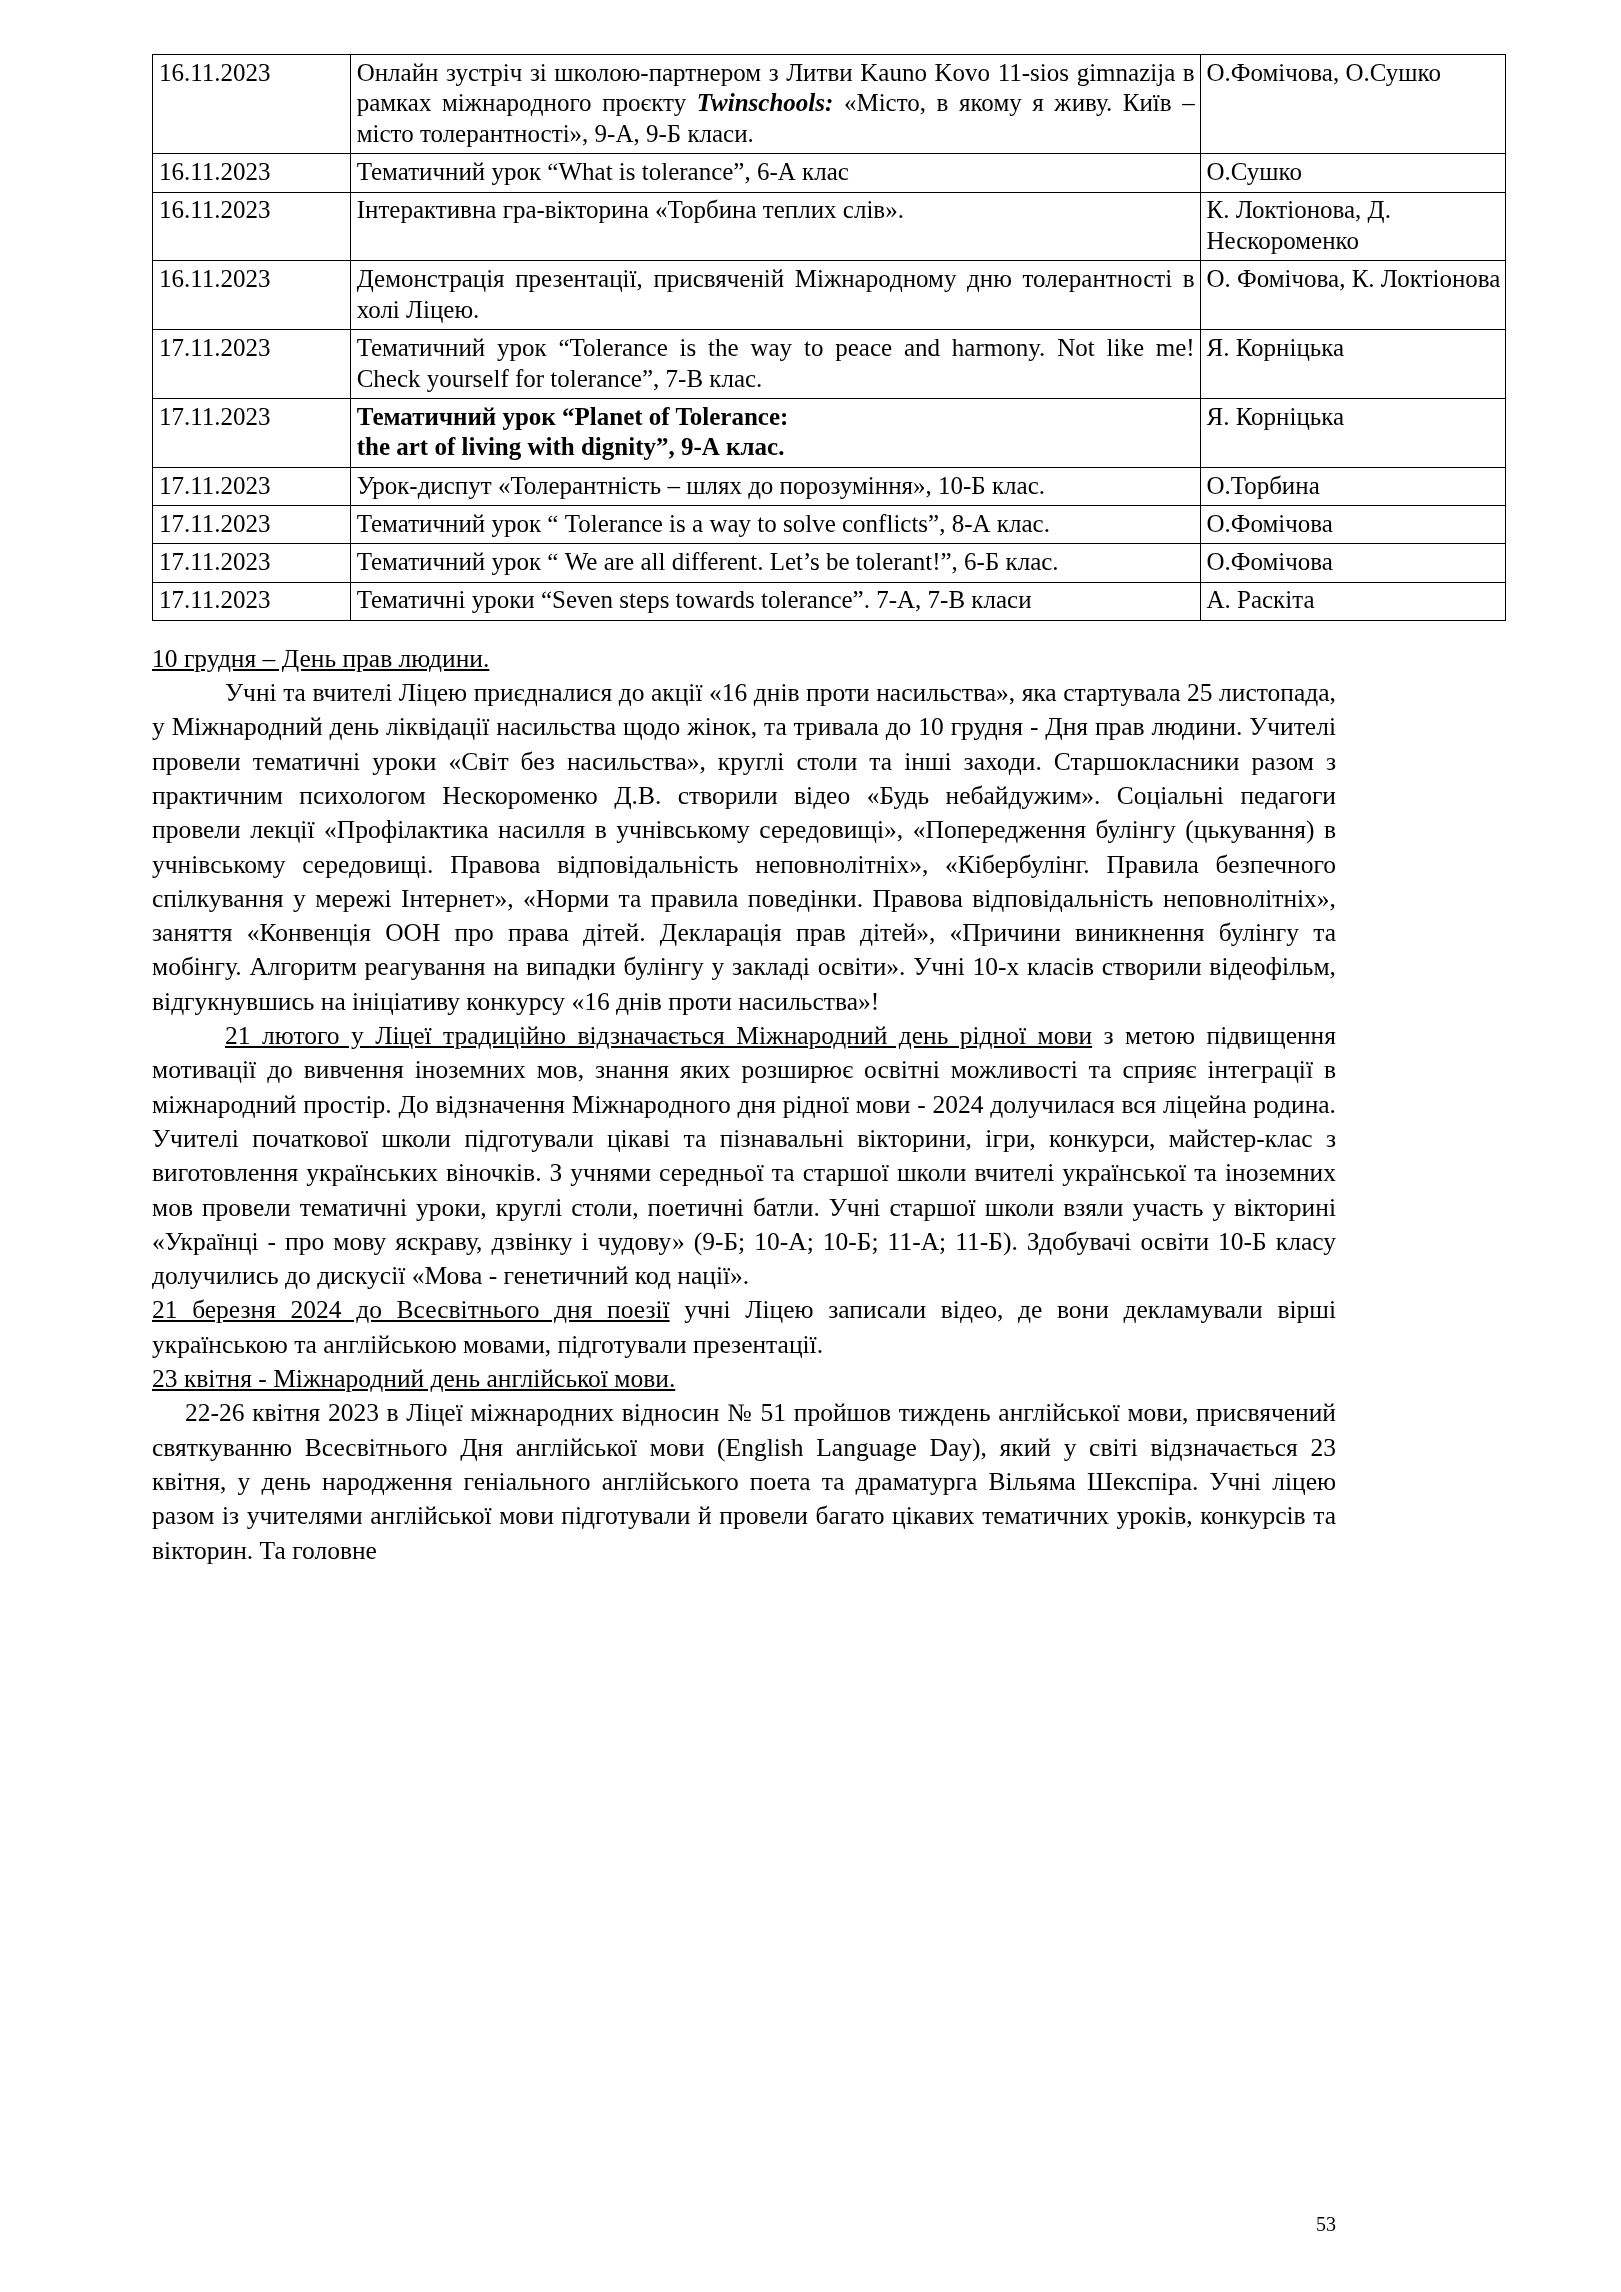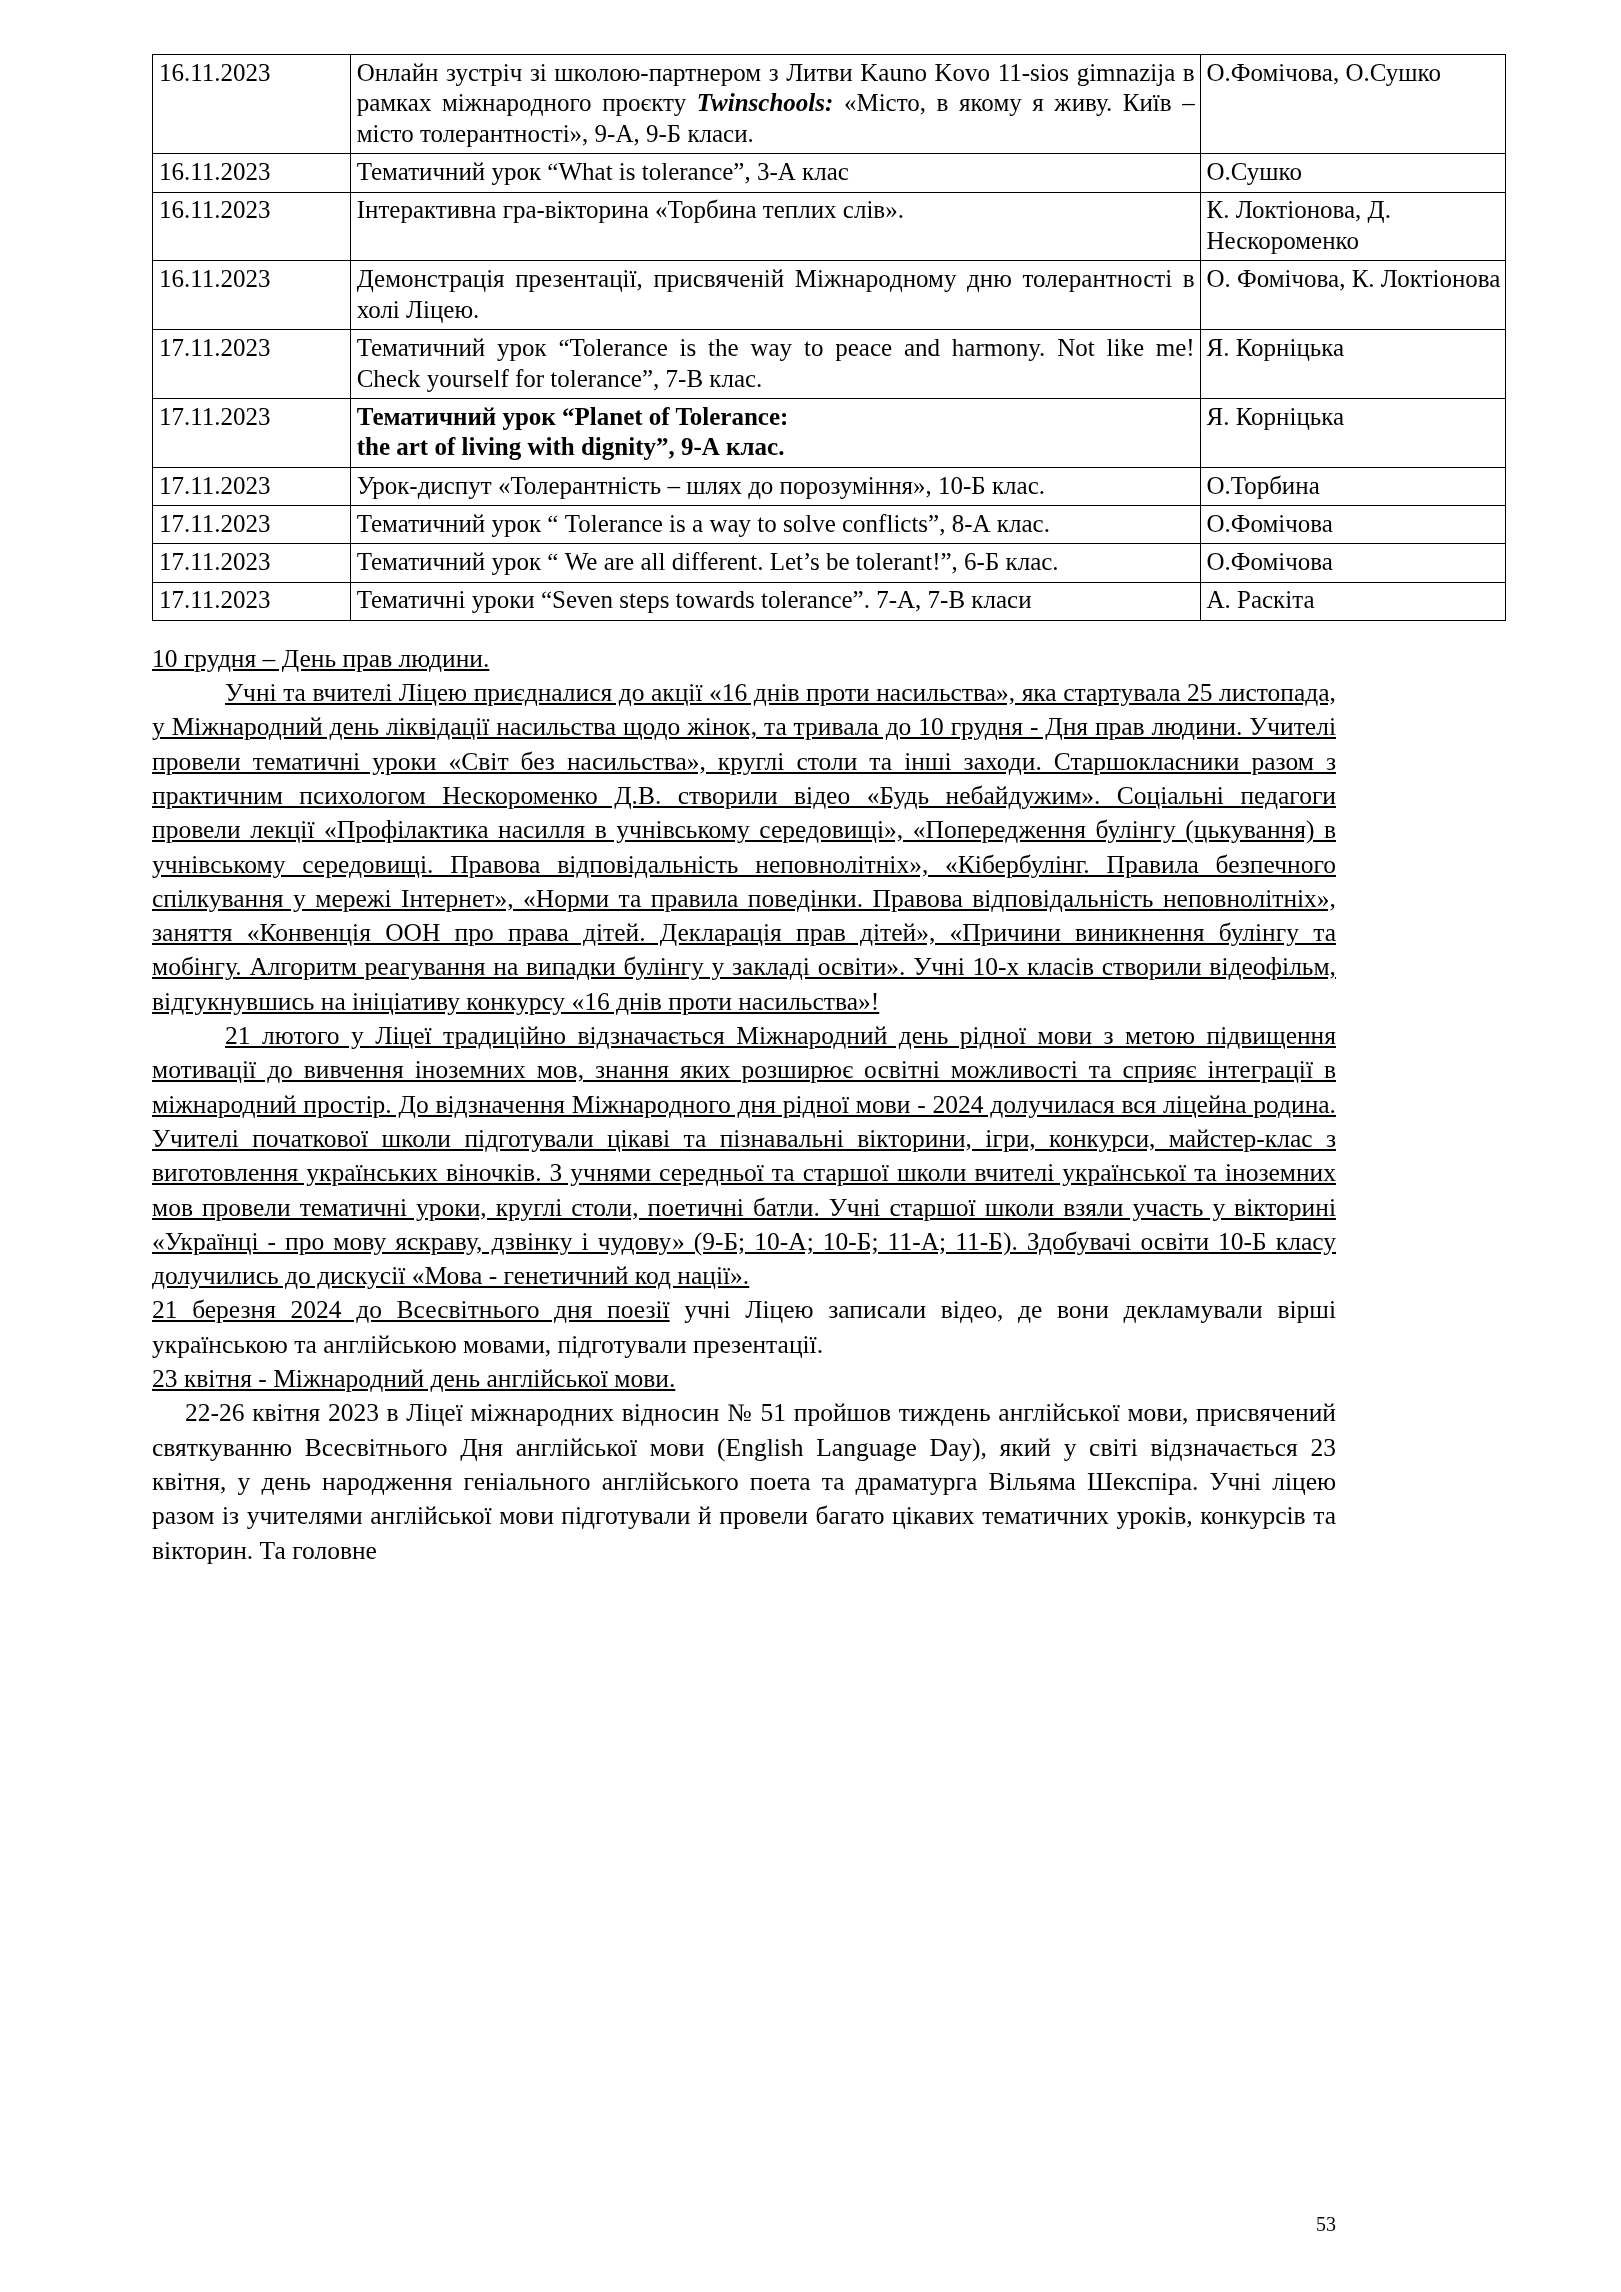--- a/index.html
+++ b/index.html
@@ -45,21 +45,21 @@
   .body-text {
     margin-top: 21px;
     font-size: 25.5px;
     line-height: 1.345;
     text-align: justify;
     text-justify: inter-word;
   }
   .body-text p {
     margin: 0;
   }
-  .indent { text-indent: 73px; text-decoration: underline; }
+  .indent { text-indent: 73px; }
   .indent-small { text-indent: 33px; }
   .u { text-decoration: underline; }
   .nowrapline { text-align: left; }
 
   .page-number {
     position: absolute;
     right: 147px;
     bottom: 57px;
     font-size: 20px;
   }
@@ -71,21 +71,21 @@
 
   <table class="schedule">
     <tbody>
       <tr>
         <td class="c-date">16.11.2023</td>
         <td class="c-desc"><span>Онлайн зустріч зі школою-партнером з Литви Kauno Kovo 11-sios gimnazija в рамках міжнародного проєкту </span><span class="bolditalic">Twinschools:</span><span> «Місто, в якому я живу. Київ – місто толерантності», 9-А, 9-Б класи.</span></td>
         <td class="c-resp">О.Фомічова, О.Сушко</td>
       </tr>
       <tr>
         <td class="c-date">16.11.2023</td>
-        <td class="c-desc">Тематичний урок “What is tolerance”, 3-А клас</td>
+        <td class="c-desc">Тематичний урок “What is tolerance”, 6-А клас</td>
         <td class="c-resp">О.Сушко</td>
       </tr>
       <tr>
         <td class="c-date">16.11.2023</td>
         <td class="c-desc">Інтерактивна гра-вікторина «Торбина теплих слів».</td>
         <td class="c-resp">К. Локтіонова, Д. Нескороменко</td>
       </tr>
       <tr>
         <td class="c-date">16.11.2023</td>
         <td class="c-desc">Демонстрація презентації, присвяченій Міжнародному дню толерантності в холі Ліцею.</td>

